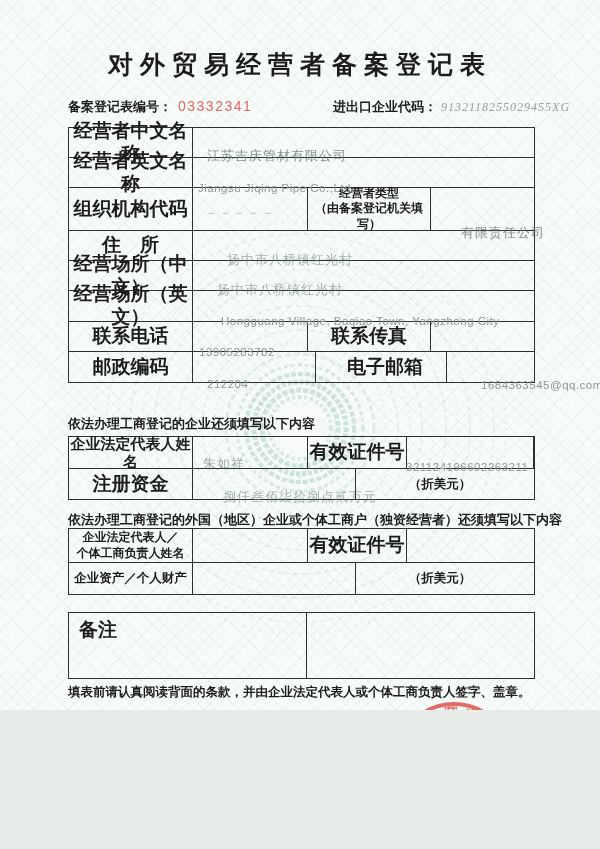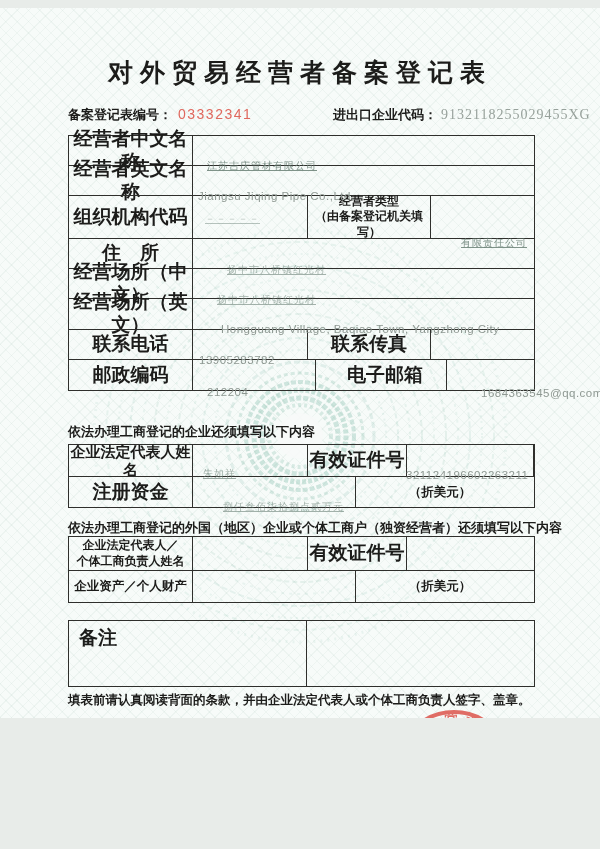--- a/index.html
+++ b/index.html
@@ -1,42 +1,42 @@
 <!DOCTYPE html>
 <html><head>
 <meta charset="utf-8">
 <style>
   html,body{margin:0;padding:0;background:#e8ece9;}
   .page{
-    position:relative;width:600px;height:710px;margin:8px auto;overflow:hidden;
+    position:relative;width:600px;height:710px;margin:0 auto;overflow:hidden;
     background-color:#f7fbf9;
     background-image:
       repeating-linear-gradient(45deg, rgba(150,185,170,.10) 0 1px, transparent 1px 8px),
       repeating-linear-gradient(-45deg, rgba(150,185,170,.10) 0 1px, transparent 1px 8px);
     font-family:"Liberation Serif", serif;color:#1c1c1a;
   }
   .b{font-weight:bold;}
   .title{position:absolute;left:0;right:0;top:48px;text-align:center;
     font-size:25px;font-weight:bold;letter-spacing:7px;}
   .hline{position:absolute;top:98px;font-size:13px;white-space:nowrap;}
   .red-no{font-family:"Liberation Sans",sans-serif;color:#e0685e;font-size:14px;letter-spacing:1.5px;margin-left:6px;}
-  .gray-code{color:#97a19b;font-size:14px;letter-spacing:1px;margin-left:4px;}
+  .gray-code{color:#97a19b;font-size:12px;letter-spacing:1px;margin-left:4px;font-style:italic;}
   .tbl{position:absolute;left:68px;width:465px;border:1.2px solid #2f2f2c;}
   .row{display:flex;position:relative;}
   .row + .row{border-top:1.2px solid #2f2f2c;}
   .c{position:relative;border-right:1.2px solid #2f2f2c;display:flex;flex-direction:column;
      align-items:center;justify-content:center;text-align:center;}
   .c:last-child{border-right:none;}
   .lab{font-weight:bold;font-size:19px;line-height:1.2;}
   .lab-sm{font-weight:bold;font-size:12px;line-height:1.3;}
   .cl{width:123px;} .cv1{width:114px;} .cl2{width:122px;} .cv2{flex:1;} .cvfull{flex:1;}
   .cl2b{width:98px;} .cvm{width:162px;} .cnote{flex:1;align-items:center;justify-content:center;}
   .cnote .lab{padding-right:10px;font-size:12.5px;}
   .val{position:absolute;white-space:nowrap;z-index:3;}
-  .vcn{font-size:10px;color:rgba(106,128,117,.85);letter-spacing:1px;text-decoration:underline;}
+  .vcn{font-size:13px;color:rgba(106,128,117,.85);letter-spacing:1px;}
   .vgr{font-family:"Liberation Sans",sans-serif;font-size:11.5px;color:#8e9892;letter-spacing:.5px;}
   .sect{position:absolute;left:68px;font-weight:bold;font-size:13px;white-space:nowrap;}
   .rem-left{width:237px;align-items:flex-start;justify-content:flex-start;}
   .rem-left .lab{padding:6px 0 0 10px;text-align:center;}
   .instruction{position:absolute;left:68px;top:684px;font-weight:bold;font-size:12.5px;white-space:nowrap;}
   .authority{position:absolute;left:386px;top:726px;width:138px;text-align:center;
     font-weight:normal;font-size:15px;letter-spacing:2px;z-index:4;}
   .sign{position:absolute;left:386px;top:760px;width:138px;text-align:center;
     font-weight:bold;font-size:15px;letter-spacing:10px;z-index:4;}
   .ymd{position:absolute;left:413px;top:795px;width:100px;display:flex;justify-content:space-between;

